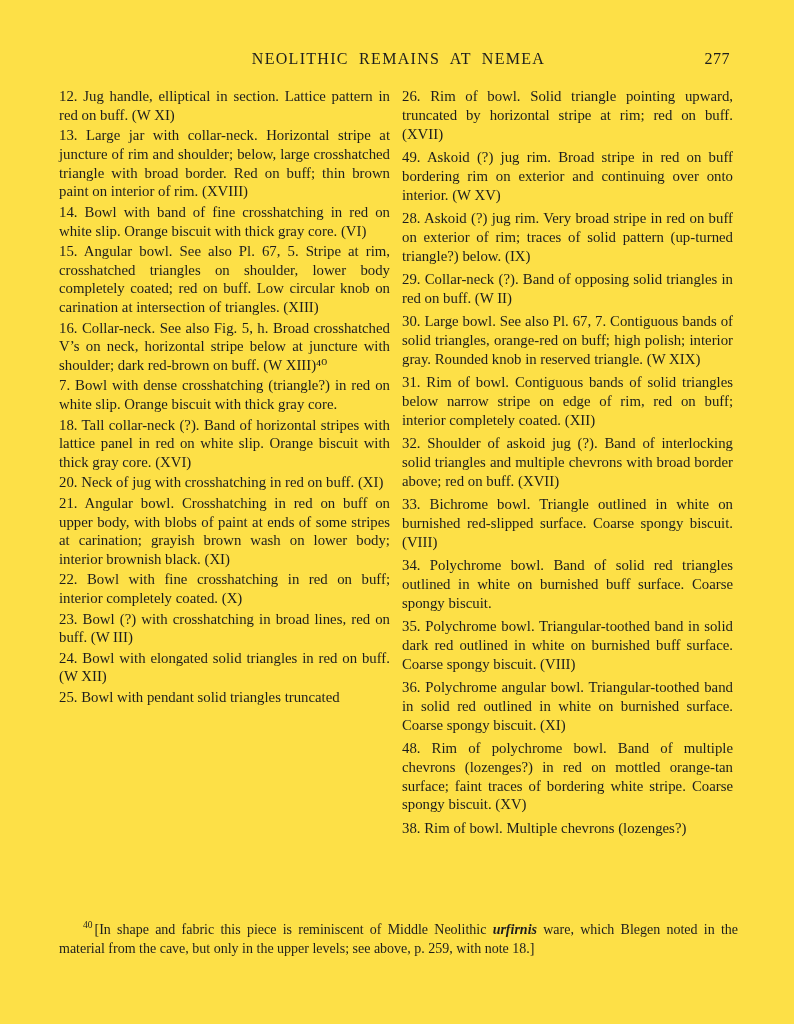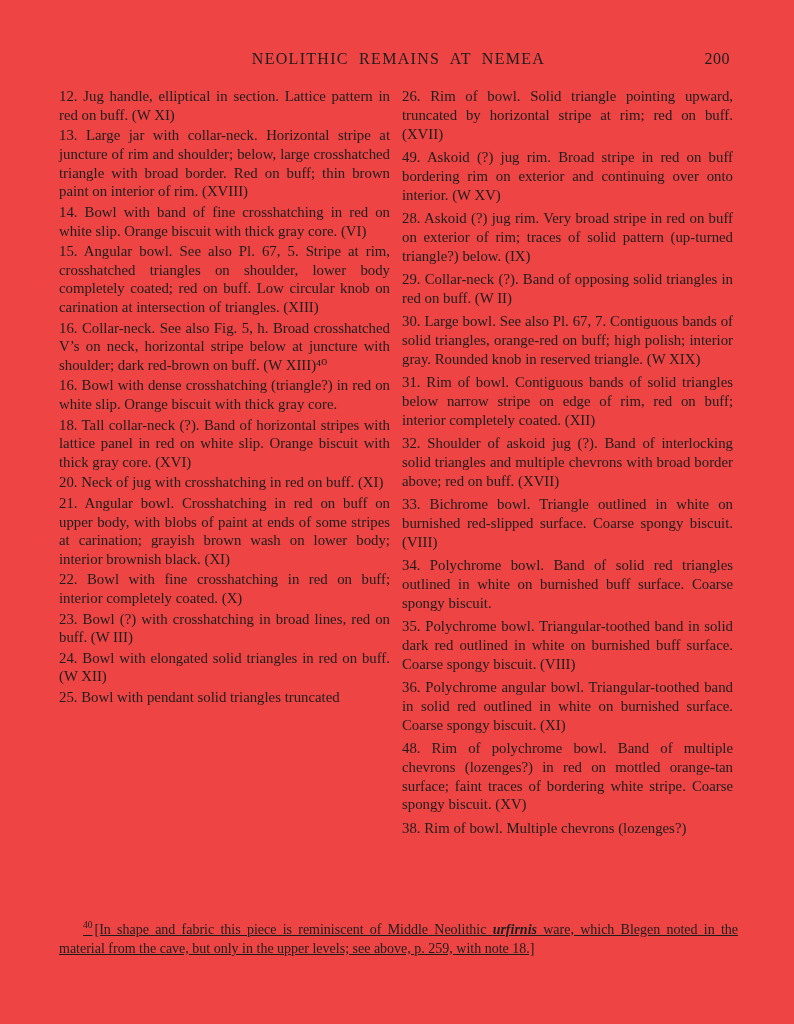--- a/index.html
+++ b/index.html
@@ -4,21 +4,21 @@
 <style>
   html, body {
     margin: 0;
     padding: 0;
     background: #fbfbf9;
   }
   .page {
     position: relative;
     width: 794px;
     height: 1024px;
-    background: #ef4444;
+    background: #fde047;
     font-family: "Liberation Serif", "DejaVu Serif", serif;
     color: #1d1d1d;
     overflow: hidden;
   }
   .header {
     position: absolute;
     top: 50px;
     left: 59px;
     right: 56px;
     height: 20px;
@@ -63,51 +63,50 @@
     top: 920px;
     left: 59px;
     right: 56px;
     font-size: 14px;
     line-height: 19px;
     text-align: justify;
   }
   .footnote p {
     margin: 0;
     text-indent: 24px;
-    text-decoration: underline;
   }
   .footnote sup {
     font-size: 9.5px;
     line-height: 0;
     vertical-align: super;
     margin-right: 2px;
   }
   .footnote i {
     font-style: italic;
     font-weight: bold;
   }
 </style>
 </head>
 <body>
 
 <div class="page">
 
   <div class="header">
     <div class="header-title">NEOLITHIC REMAINS AT NEMEA</div>
-    <div class="page-number">200</div>
+    <div class="page-number">277</div>
   </div>
 
   <div class="columns">
     <div class="col left">
         <p class="entry">12. Jug handle, elliptical in section.  Lattice pattern in red on buff.  (W XI)</p>
         <p class="entry">13. Large jar with collar-neck.  Horizontal stripe at juncture of rim and shoulder; below, large crosshatched triangle with broad border.  Red on buff; thin brown paint on interior of rim.  (XVIII)</p>
         <p class="entry">14. Bowl with band of fine crosshatching in red on white slip.  Orange biscuit with thick gray core.  (VI)</p>
         <p class="entry">15. Angular bowl.  See also Pl. 67, 5.  Stripe at rim, crosshatched triangles on shoulder, lower body completely coated; red on buff.  Low circular knob on carination at intersection of triangles.  (XIII)</p>
         <p class="entry">16. Collar-neck.  See also Fig. 5, h.  Broad crosshatched V’s on neck, horizontal stripe below at juncture with shoulder; dark red-brown on buff.  (W XIII)⁴⁰</p>
-        <p class="entry">16. Bowl with dense crosshatching (triangle?) in red on white slip.  Orange biscuit with thick gray core.</p>
+        <p class="entry">7. Bowl with dense crosshatching (triangle?) in red on white slip.  Orange biscuit with thick gray core.</p>
         <p class="entry">18. Tall collar-neck (?).  Band of horizontal stripes with lattice panel in red on white slip.  Orange biscuit with thick gray core.  (XVI)</p>
         <p class="entry">20. Neck of jug with crosshatching in red on buff.  (XI)</p>
         <p class="entry">21. Angular bowl.  Crosshatching in red on buff on upper body, with blobs of paint at ends of some stripes at carination; grayish brown wash on lower body; interior brownish black.  (XI)</p>
         <p class="entry">22. Bowl with fine crosshatching in red on buff; interior completely coated.  (X)</p>
         <p class="entry">23. Bowl (?) with crosshatching in broad lines, red on buff.  (W III)</p>
         <p class="entry">24. Bowl with elongated solid triangles in red on buff.  (W XII)</p>
         <p class="entry">25. Bowl with pendant solid triangles truncated</p>
       </div>
     <div class="col right">
         <p class="entry">26. Rim of bowl.  Solid triangle pointing upward, truncated by horizontal stripe at rim; red on buff.  (XVII)</p>

